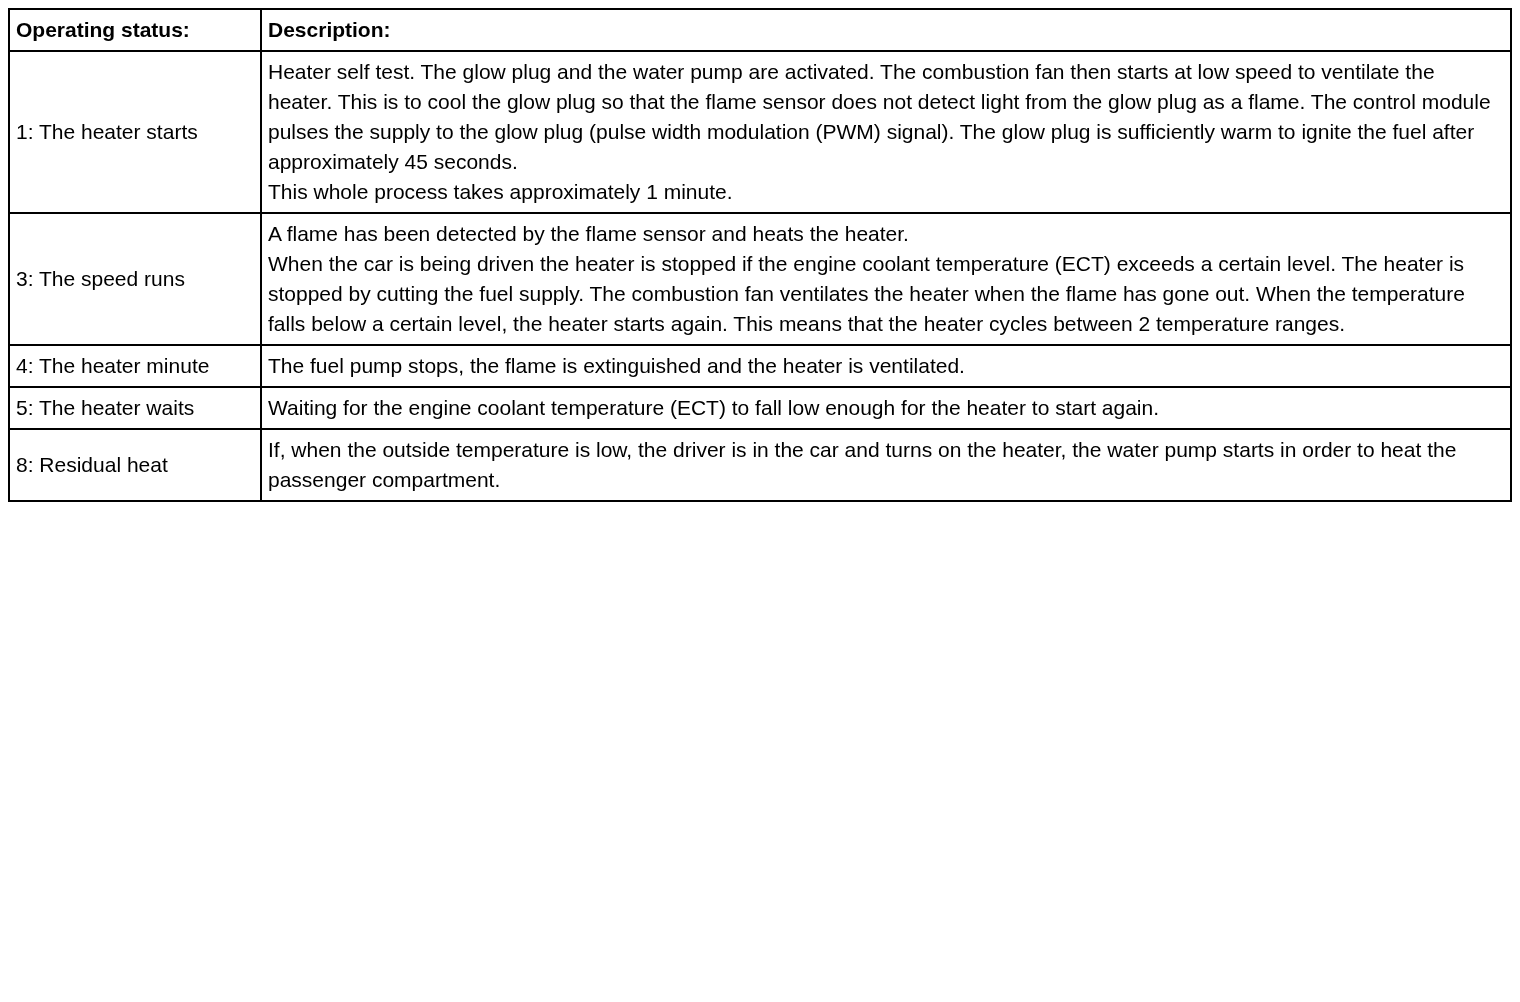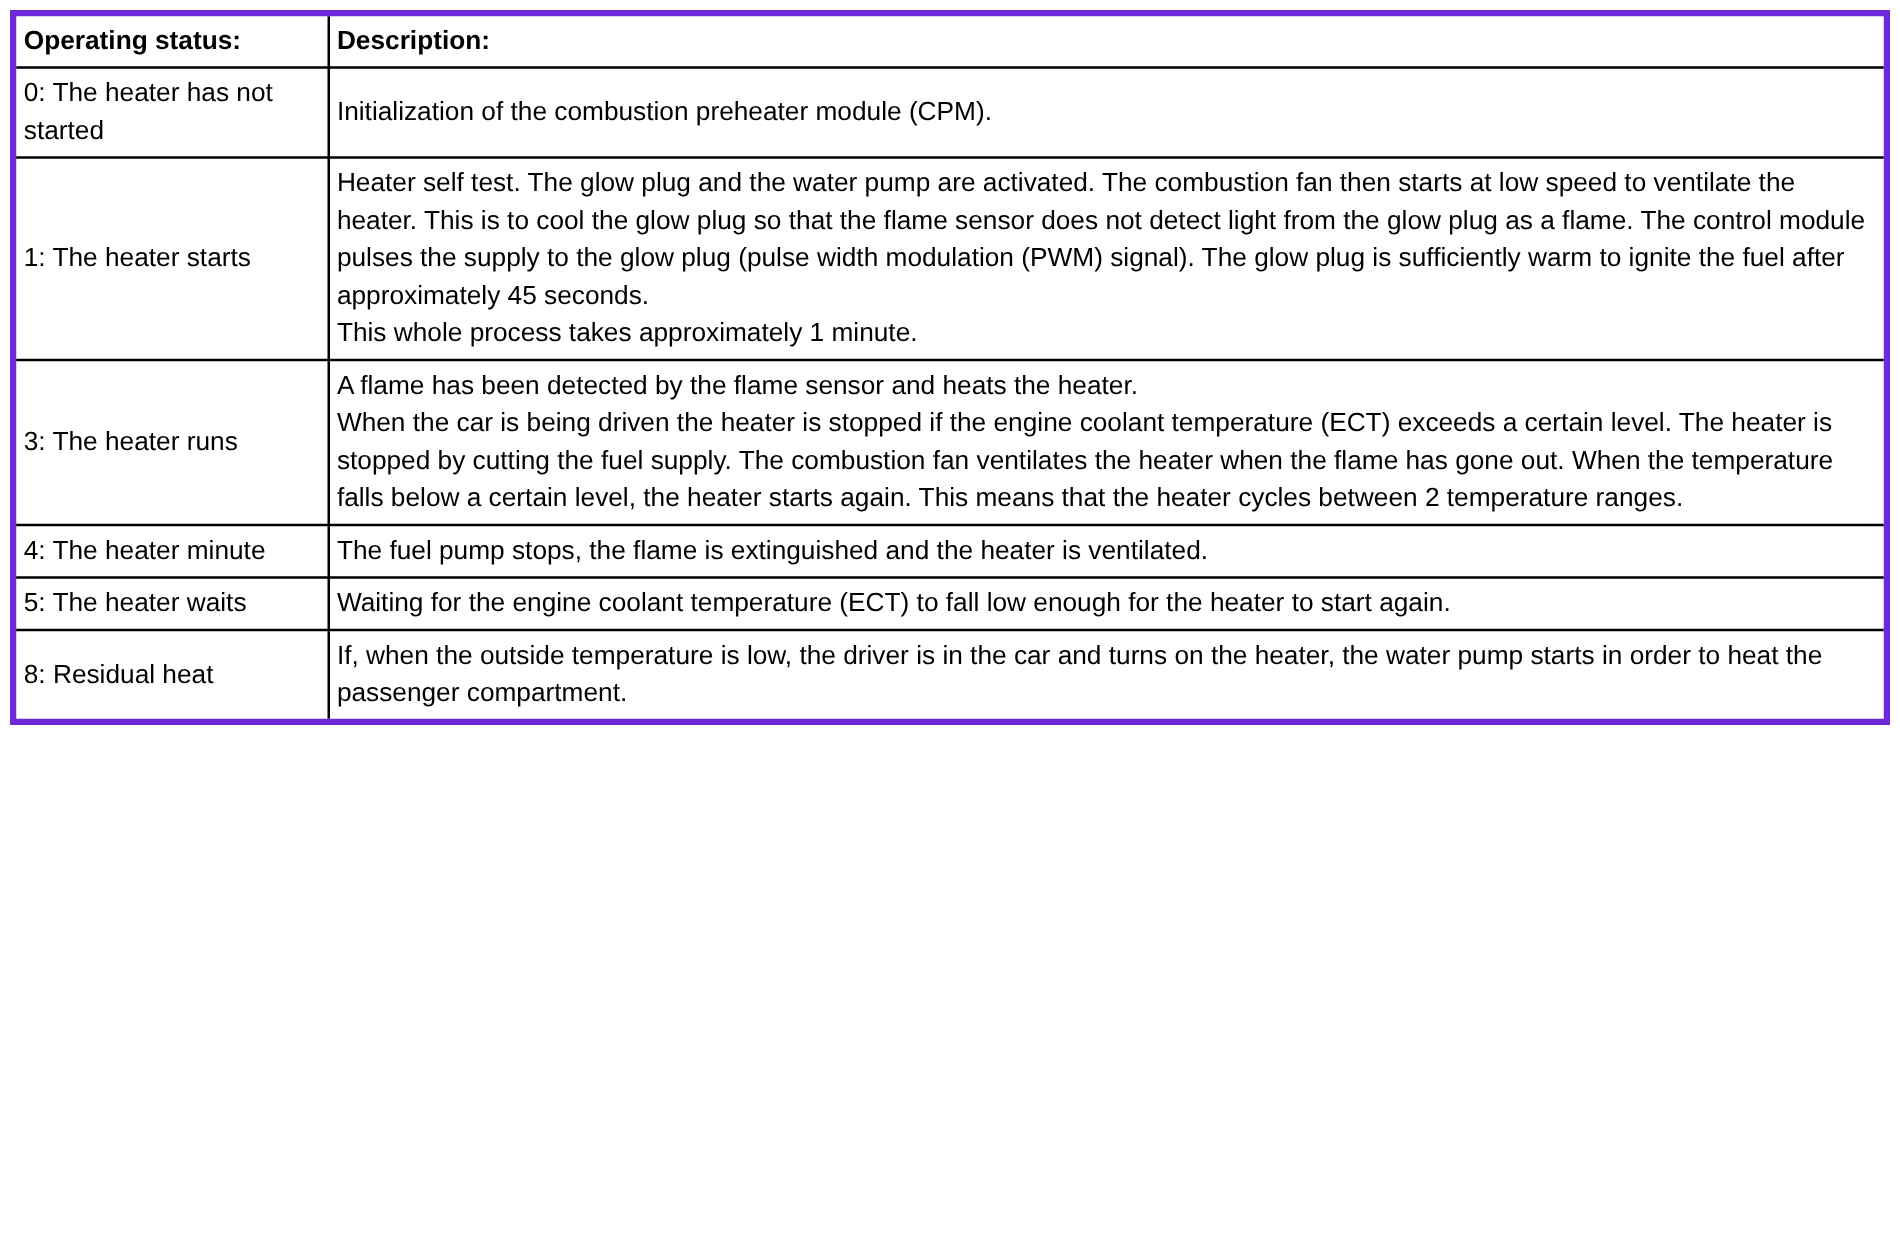--- a/index.html
+++ b/index.html
@@ -14,21 +14,21 @@
     color: #000000;
   }
   .table-wrap {
     padding: 8px;
     box-sizing: border-box;
   }
   table.status-table {
     width: 100%;
     border-collapse: collapse;
     table-layout: fixed;
-    border: 5px solid #6d28d9;
+    border: 2px solid #6d28d9;
   }
   table.status-table th,
   table.status-table td {
     border: 2px solid #000000;
     font-size: 21px;
     line-height: 30px;
     vertical-align: middle;
     text-align: left;
     padding: 5px 8px 5px 6px;
     overflow: hidden;
@@ -55,30 +55,26 @@
       <col class="col-description">
     </colgroup>
     <thead>
       <tr>
         <th class="header-cell">Operating status:</th>
         <th class="header-cell">Description:</th>
       </tr>
     </thead>
     <tbody>
       <tr>
-        <td class="status-cell">0: The heater has not started</td>
-        <td class="description-cell">Initialization of the combustion preheater module (CPM).</td>
-      </tr>
-      <tr>
         <td class="status-cell">1: The heater starts</td>
         <td class="description-cell">Heater self test. The glow plug and the water pump are activated. The combustion fan then starts at low speed to ventilate the heater. This is to cool the glow plug so that the flame sensor does not detect light from the glow plug as a flame. The control module pulses the supply to the glow plug (pulse width modulation (PWM) signal). The glow plug is sufficiently warm to ignite the fuel after approximately 45 seconds.
 This whole process takes approximately 1 minute.</td>
       </tr>
       <tr>
-        <td class="status-cell">3: The heater runs</td>
+        <td class="status-cell">3: The speed runs</td>
         <td class="description-cell">A flame has been detected by the flame sensor and heats the heater.
 When the car is being driven the heater is stopped if the engine coolant temperature (ECT) exceeds a certain level. The heater is stopped by cutting the fuel supply. The combustion fan ventilates the heater when the flame has gone out. When the temperature falls below a certain level, the heater starts again. This means that the heater cycles between 2 temperature ranges.</td>
       </tr>
       <tr>
         <td class="status-cell">4: The heater minute</td>
         <td class="description-cell">The fuel pump stops, the flame is extinguished and the heater is ventilated.</td>
       </tr>
       <tr>
         <td class="status-cell">5: The heater waits</td>
         <td class="description-cell">Waiting for the engine coolant temperature (ECT) to fall low enough for the heater to start again.</td>

